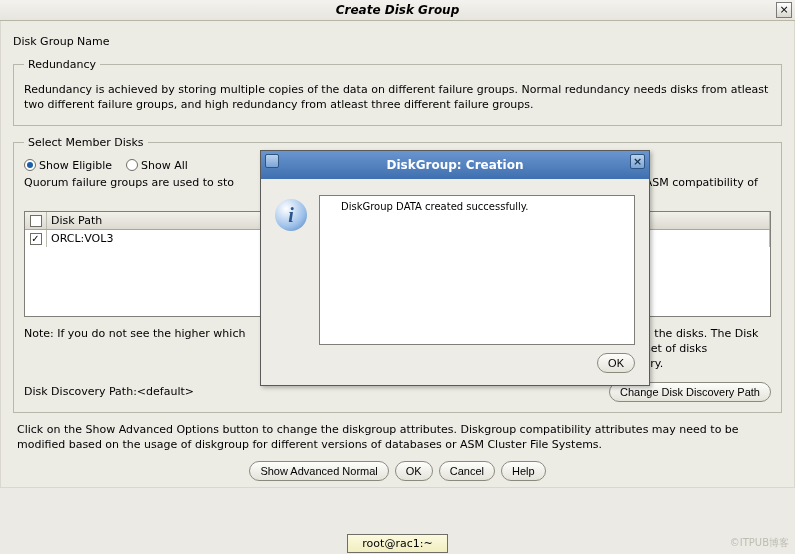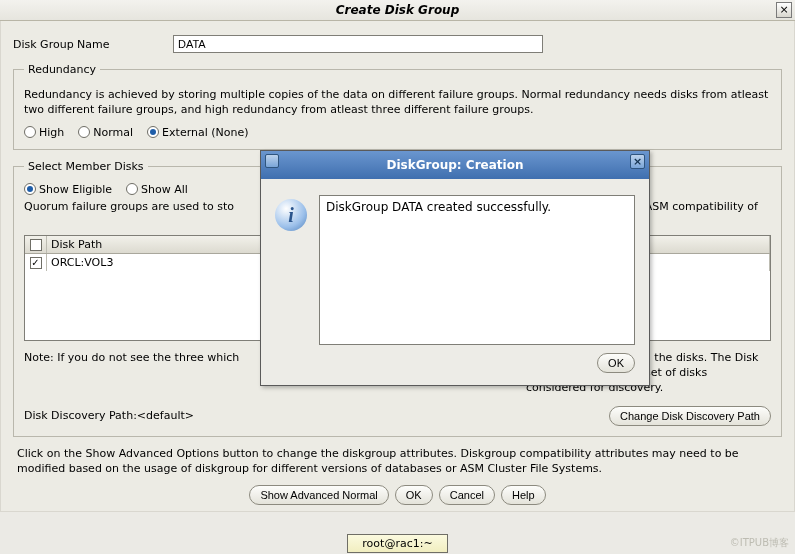--- a/index.html
+++ b/index.html
@@ -162,58 +162,43 @@
     display: flex; align-items: center; justify-content: center;
     font-style: italic;
     flex-shrink: 0;
     margin-top: 4px;
   }
   .dlg-msg {
     border: 1px solid #7f7e77;
     background: #fff;
     flex: 1;
     height: 150px;
-    padding: 4px 6px;
-    font-size: 12px;
+    padding: 4px 21px;
+    font-size: 10px;
     line-height: 1.3;
   }
   .dlg-foot { display: flex; justify-content: flex-end; padding: 0 14px 12px 14px; }
 </style>
 </head>
 <body>
 
 <div class="titlebar">
   <span class="title">Create Disk Group</span>
   <span class="close">×</span>
 </div>
 
 <div class="window-body">
 
   <div class="row">
     <span class="lbl">Disk Group Name</span>
-    <input class="text" type="text" value="DATA" style="">
   </div>
 
   <fieldset class="group">
     <legend>Redundancy</legend>
     <div class="para">Redundancy is achieved by storing multiple copies of the data on different failure groups. Normal redundancy needs disks from atleast two different failure groups, and high redundancy from atleast three different failure groups.</div>
-    <div class="radio-row">
-      <span class="radio">
-          <span class="dot"></span>
-          <span>High</span>
-        </span>
-      <span class="radio">
-          <span class="dot"></span>
-          <span>Normal</span>
-        </span>
-      <span class="radio sel">
-          <span class="dot"></span>
-          <span>External (None)</span>
-        </span>
-    </div>
   </fieldset>
 
   <fieldset class="group">
     <legend>Select Member Disks</legend>
     <div class="radio-row" style="margin-top:2px">
       <span class="radio sel">
           <span class="dot"></span>
           <span>Show Eligible</span>
         </span>
       <span class="radio">
@@ -238,21 +223,21 @@
       <div class="trow">
         <div class="td col-chk">
             <span class="chk on"></span>
           </div>
         <div class="td col-path">ORCL:VOL3</div>
         <div class="td col-rest"></div>
       </div>
     </div>
 
     <div class="para" style="display:flex; margin-top:10px">
-      <span>Note: If you do not see the three which</span>
+      <span>Note: If you do not see the higher which</span>
       <span style="flex:1"></span>
       <span style="width:245px">d/write permissions on the disks. The Disk Discovery Path limits set of disks considered for discovery.</span>
     </div>
 
     <div style="display:flex; align-items:center; margin-top:10px">
       <span>Disk Discovery Path:&lt;default&gt;</span>
       <span style="flex:1"></span>
       <button class="btn">Change Disk Discovery Path</button>
     </div>
   </fieldset>

